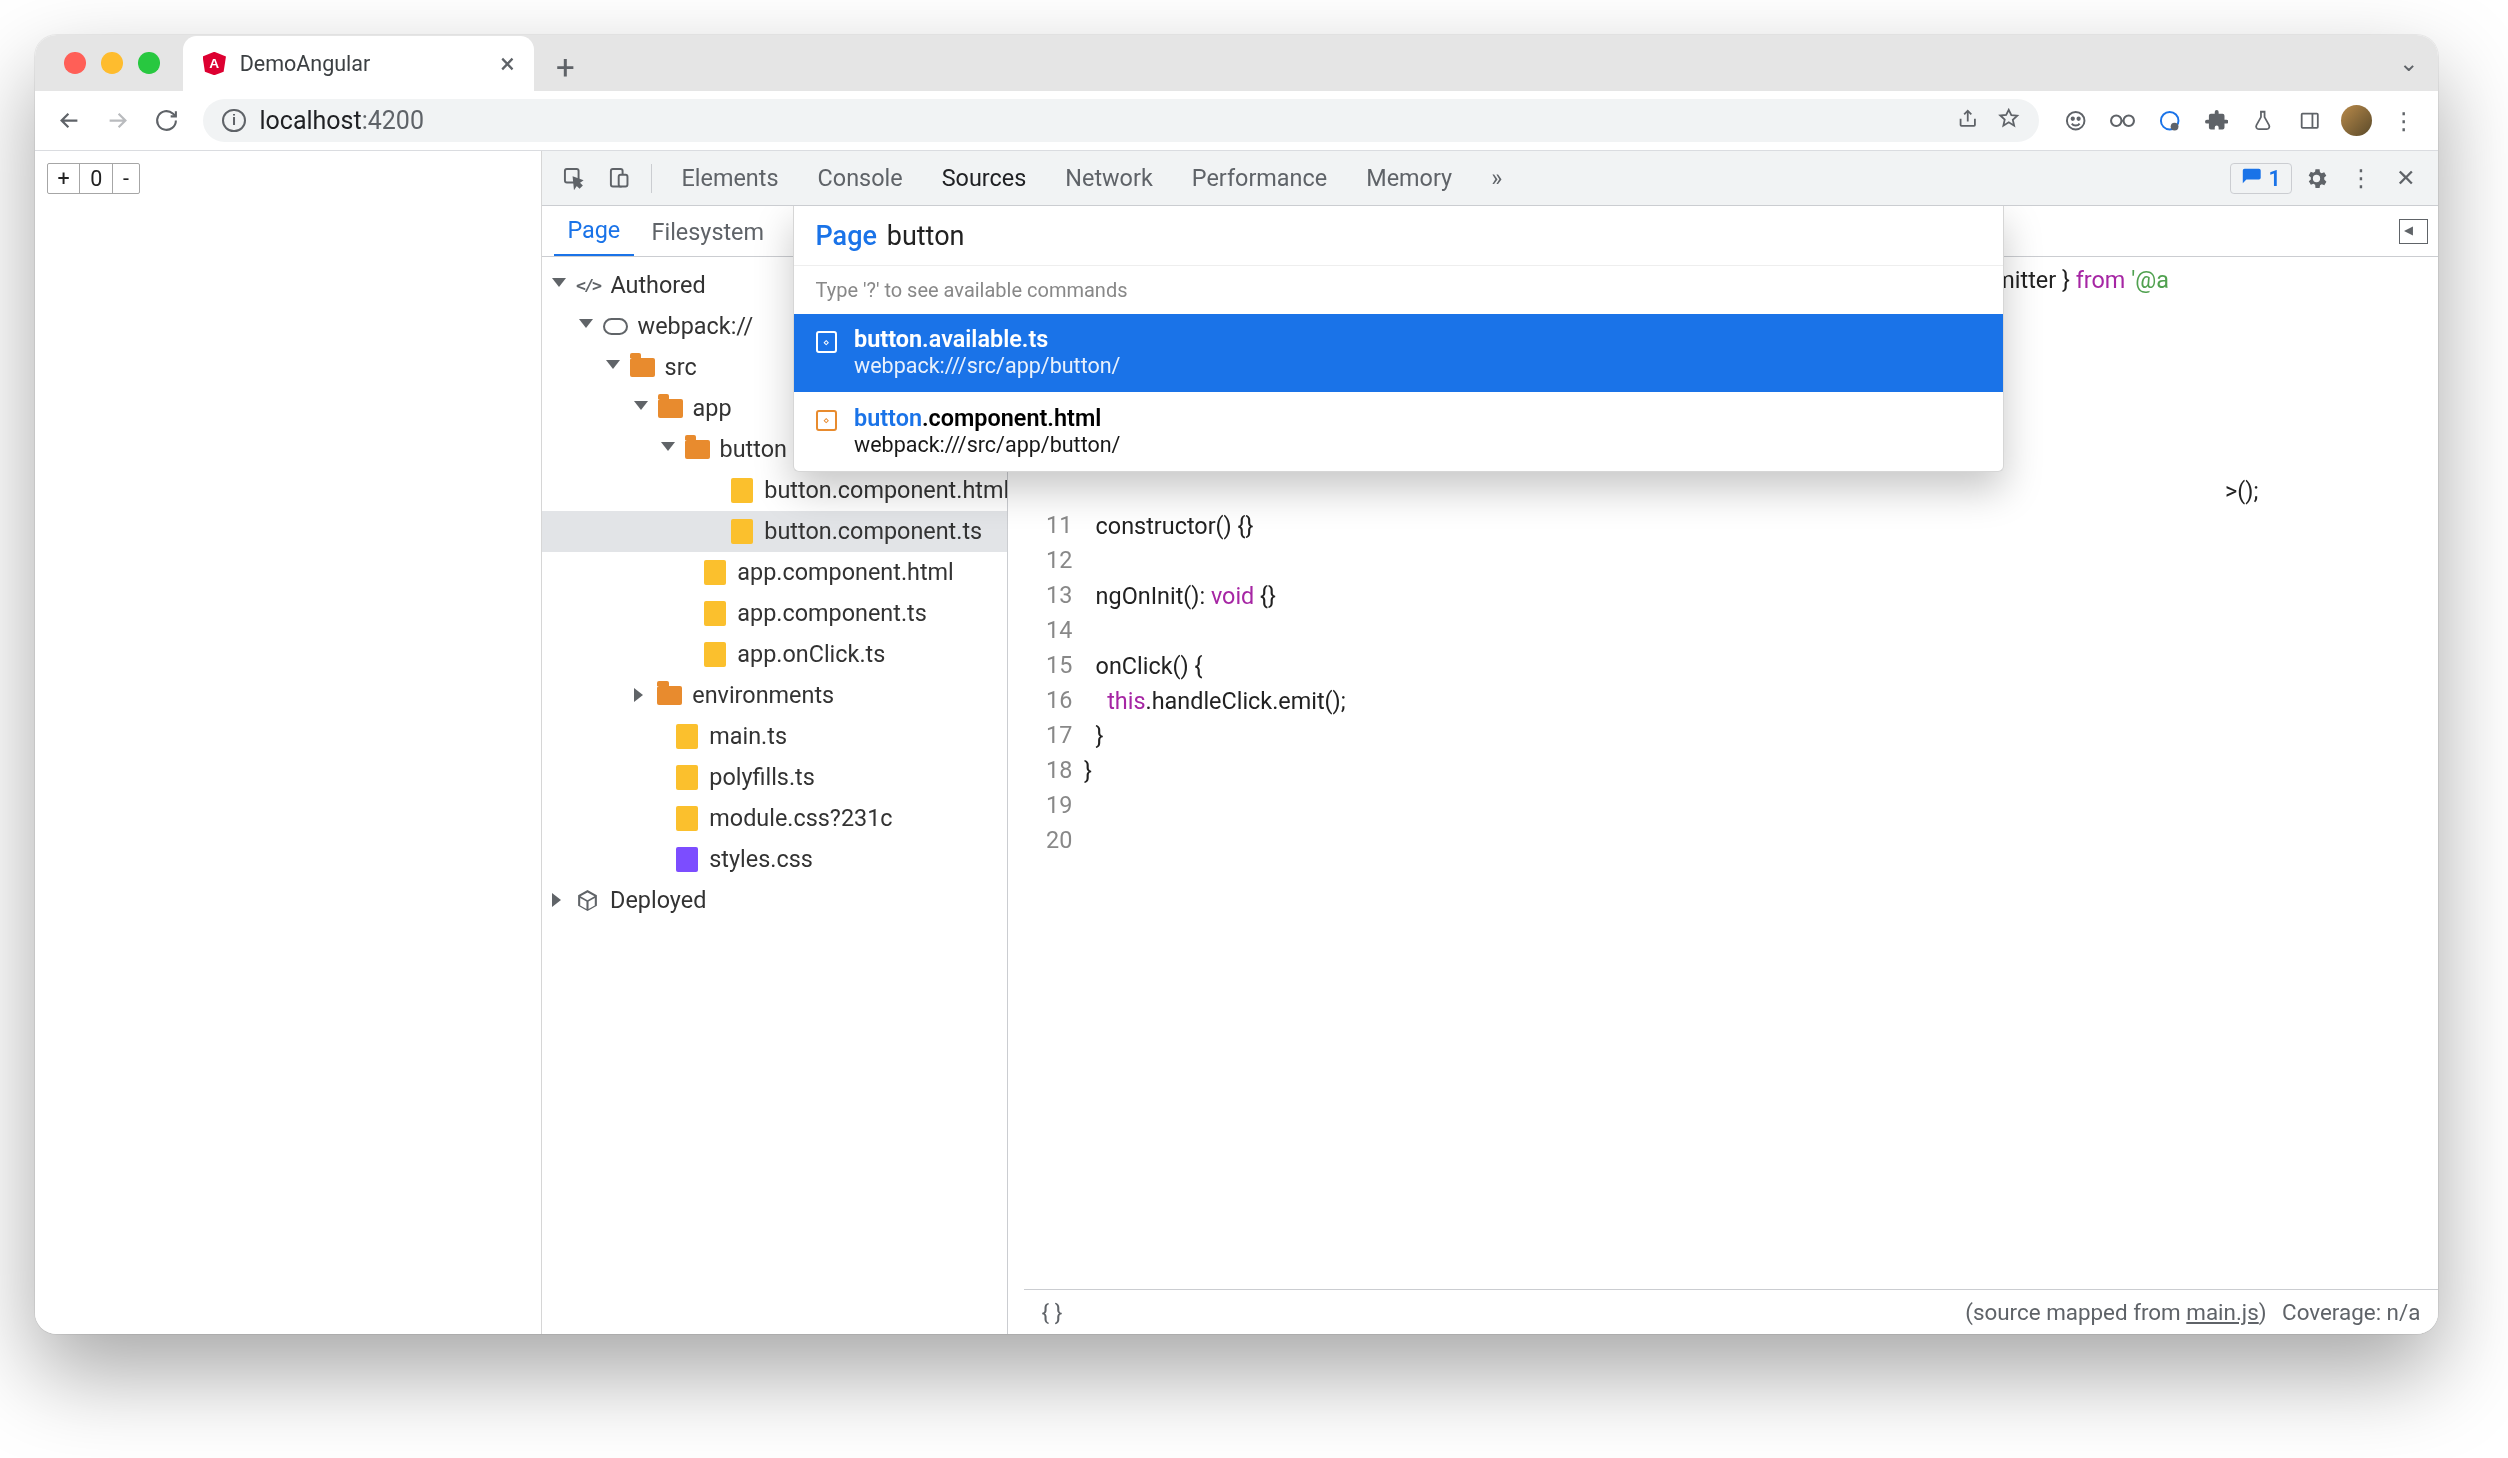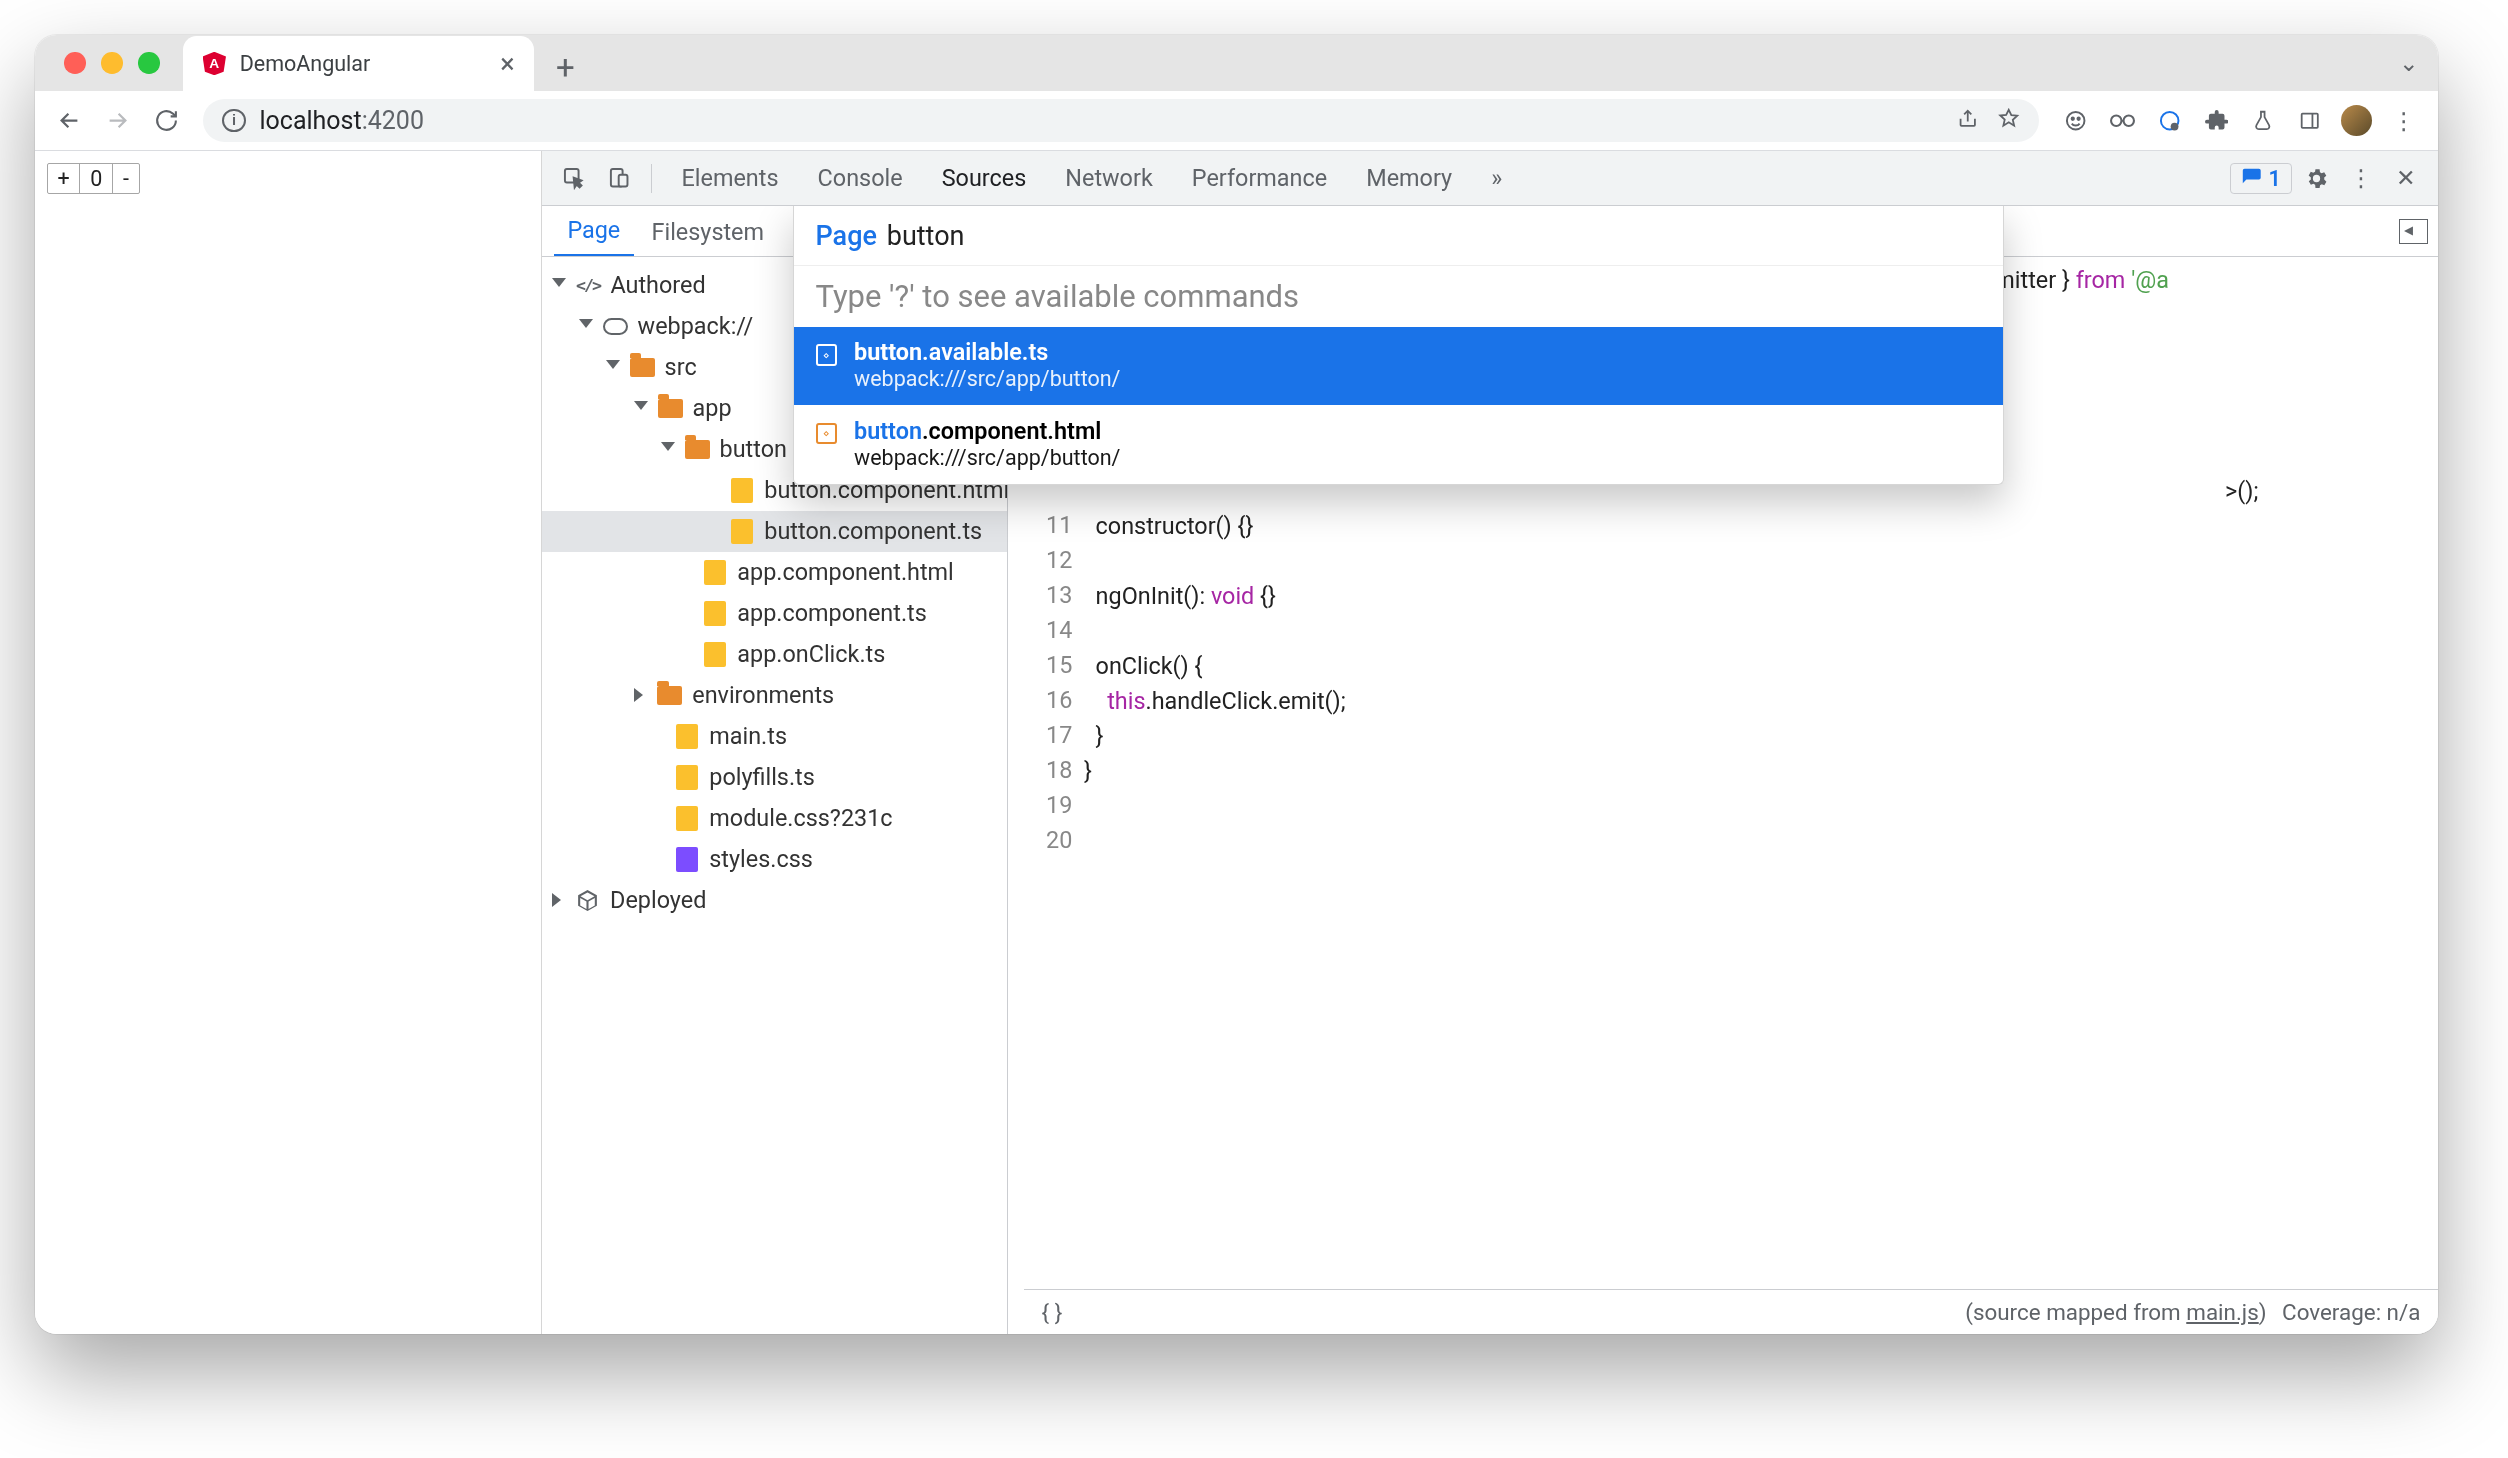--- a/index.html
+++ b/index.html
@@ -82,21 +82,21 @@
 
 .statusbar { height:45px; border-top:1px solid #cbcdd1; display:flex; align-items:center; padding:0 17.6px; font-size:22.4px; color:#5f6368; gap:15.6px; }
 .statusbar .sp { flex:1; }
 .statusbar .lnk { text-decoration:underline; }
 
 
 .palette { position:absolute; top:0; left:251px; width:1211px; background:#fff; border:1px solid #d6d6d6; border-top:none; box-shadow:0 17.6px 39px rgba(0,0,0,0.22); z-index:10; border-radius:0 0 5.9px 5.9px; overflow:hidden; }
 .palette .input { padding:13.7px 21.5px; font-size:27px; display:flex; gap:9.8px; align-items:center; }
 .palette .input .open { color:#1a73e8; font-weight:500; }
 .palette .input .query { color:#222; }
-.palette .hint { padding:11.7px 21.5px; font-size:31px; color:#888; border-top:1px solid #eee; }
+.palette .hint { padding:11.7px 21.5px; font-size:20px; color:#888; border-top:1px solid #eee; }
 .palette .item { padding:11.7px 21.5px 13.7px 60px; font-size:23.4px; cursor:pointer; position:relative; }
 .palette .item .ico2 { position:absolute; left:21.5px; top:17.6px; width:21.5px; height:21.5px; border:2px solid currentColor; border-radius:2.9px; display:flex; align-items:center; justify-content:center; font:10.7px monospace; }
 .palette .item .fname { font-weight:600; }
 .palette .item .path { font-size:21.5px; opacity:.9; }
 .palette .item.selected { background:#1a73e8; color:#fff; }
 .palette .item.selected .ico2 { border-color:#fff; }
 .palette .item:not(.selected) .hl { color:#1a73e8; font-weight:600; }
 .palette .item:not(.selected) .ico2 { color:#e88b2e; }
 .palette .item.selected .hl { font-weight:700; }
 </style>

